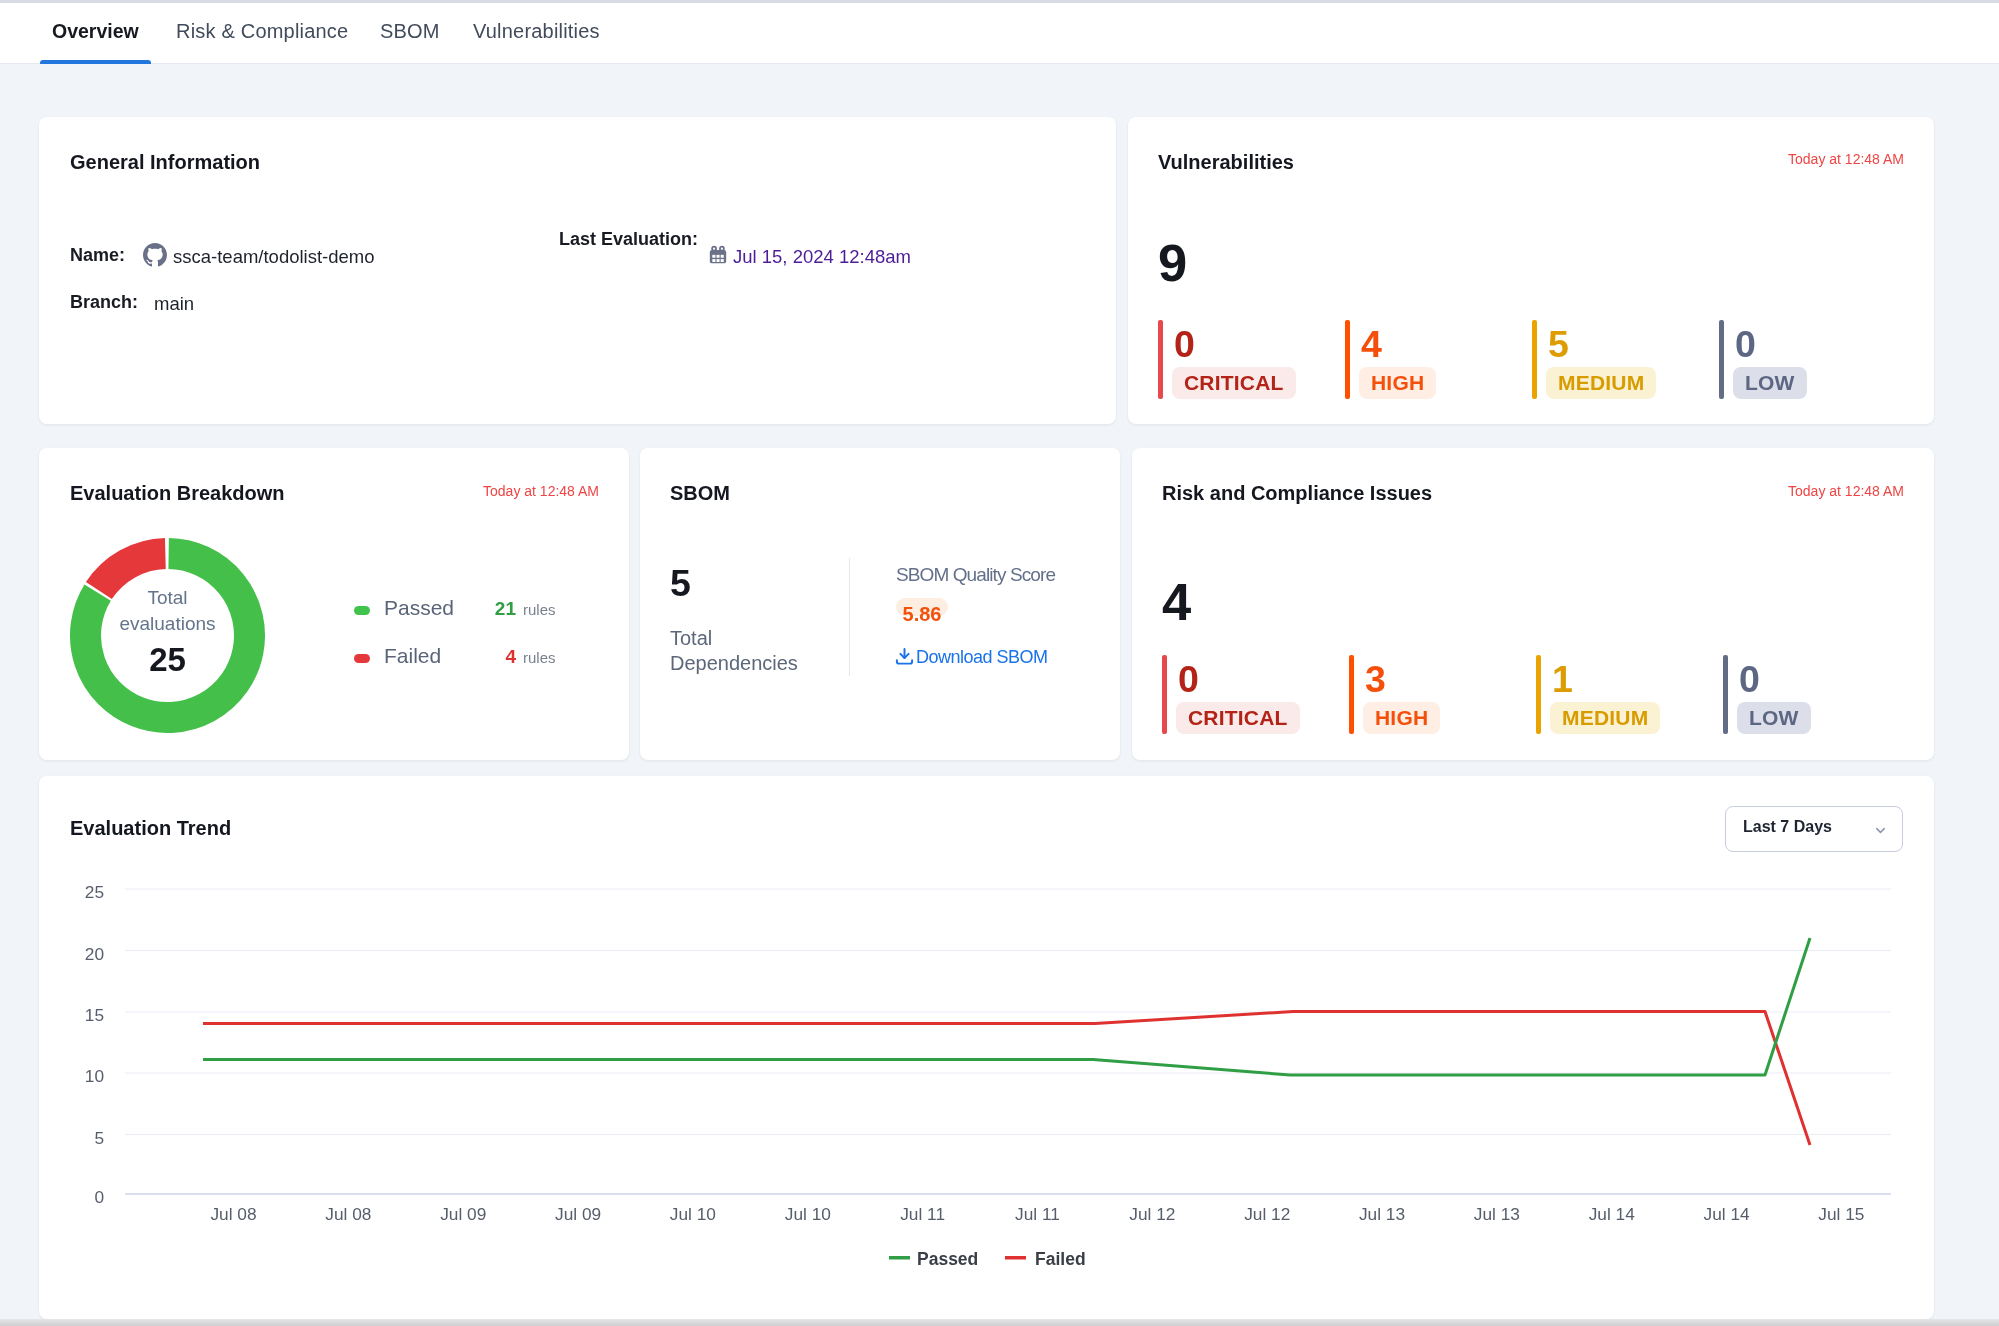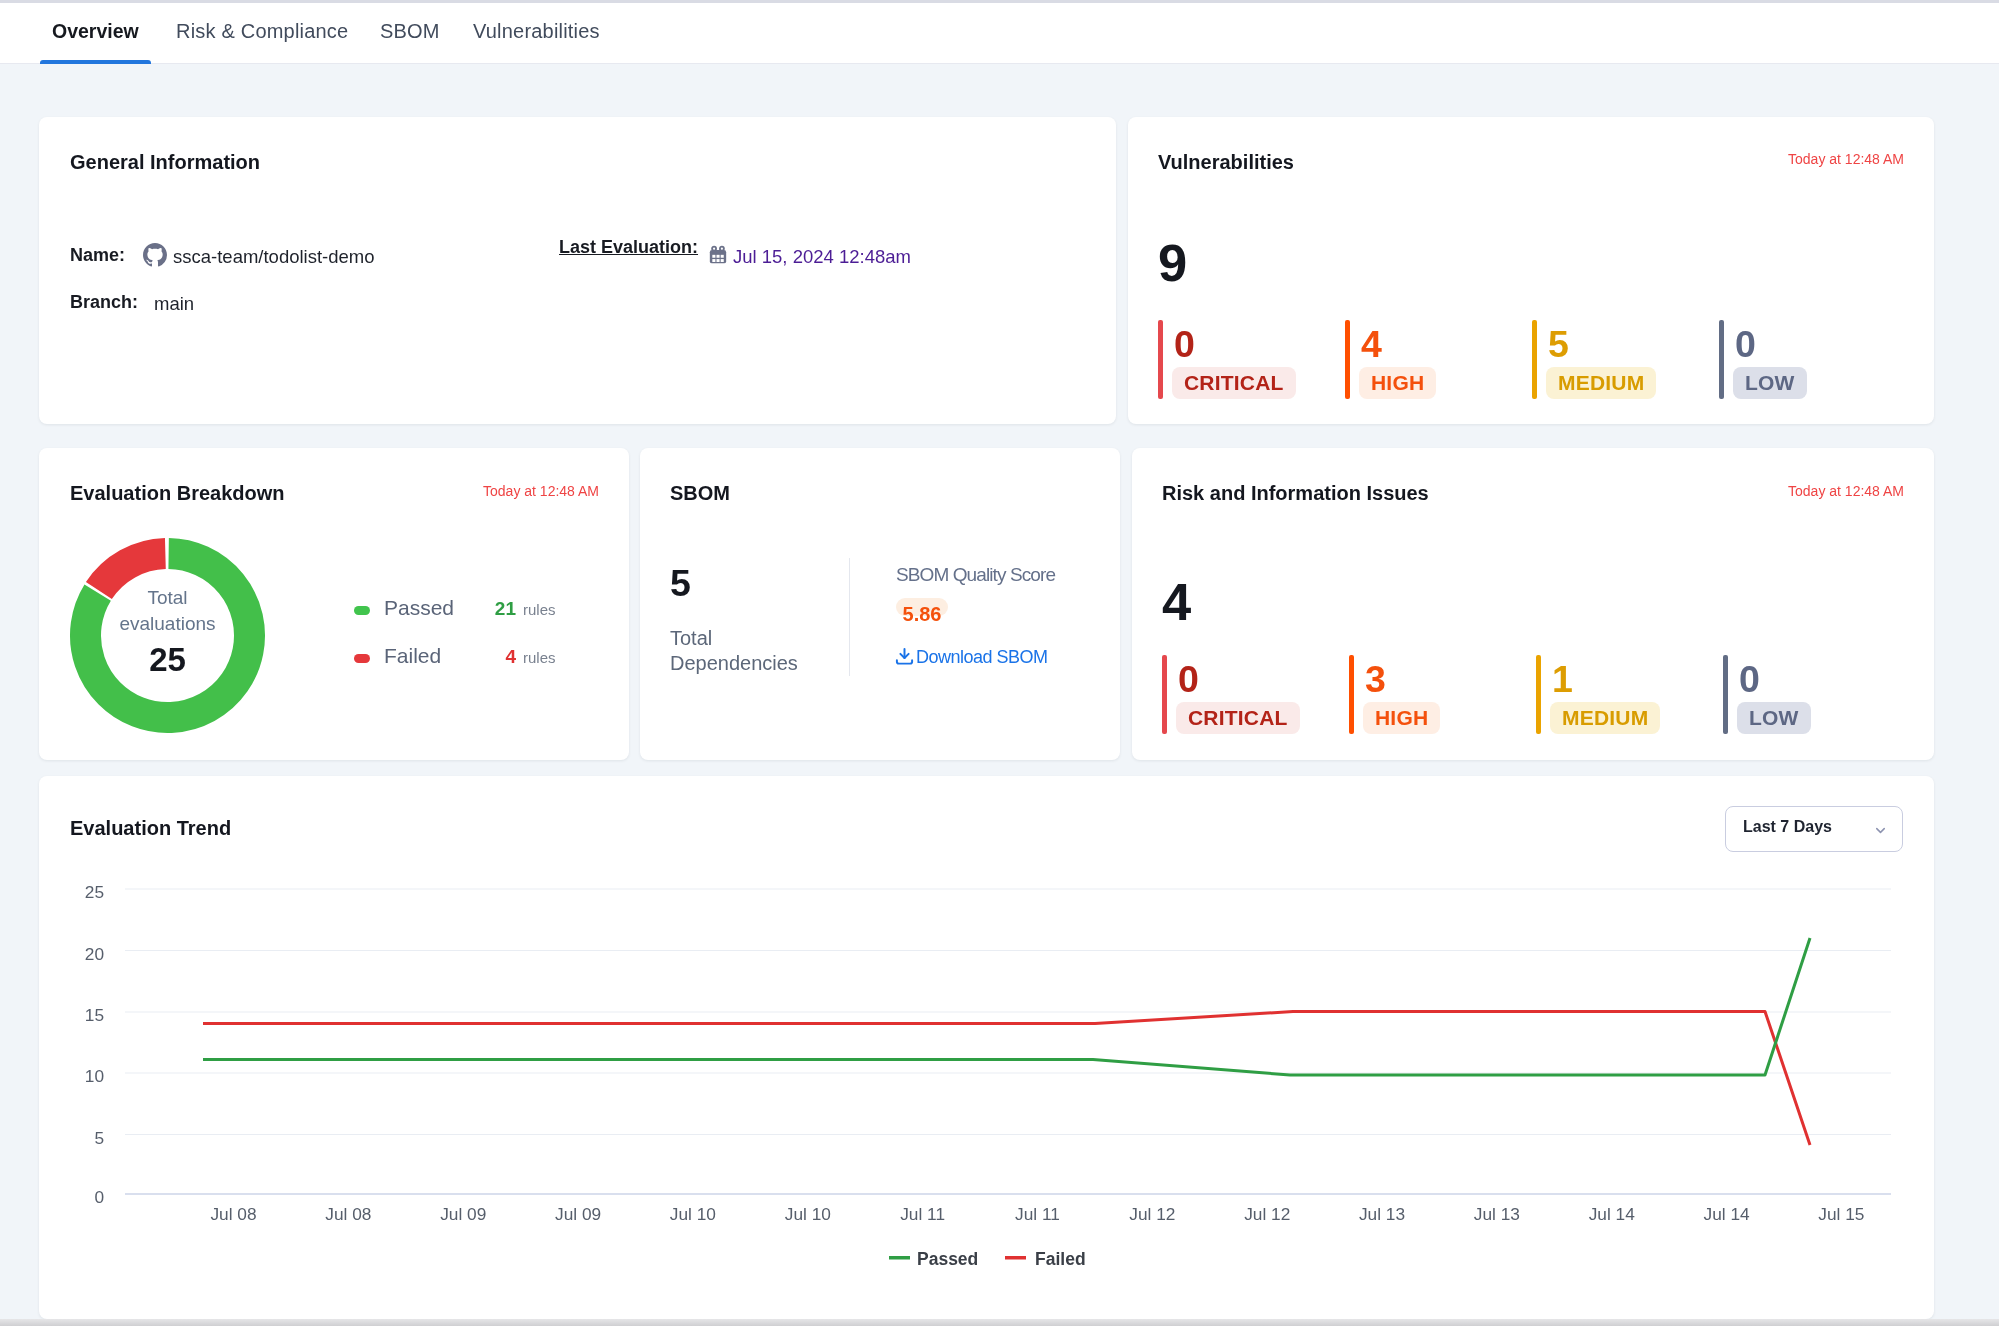--- a/index.html
+++ b/index.html
@@ -35,21 +35,21 @@
 <div class="tab" style="left:380px;">SBOM</div>
 <div class="tab" style="left:473px;">Vulnerabilities</div>
 
 <div class="card" style="left:39px; top:117px; width:1077px; height:307px;padding-left:32px;">
   <div class="ctitle" style="left:31px; top:34px;">General Information</div>
   <div class="lbl" style="position:absolute; left:31px; top:128px;">Name:</div>
   <svg style="position:absolute; left:104px; top:126px;" width="24" height="24" viewBox="0 0 16 16" fill="#6a7088">
       <path d="M8 0C3.58 0 0 3.58 0 8c0 3.54 2.29 6.53 5.47 7.59.4.07.55-.17.55-.38 0-.19-.01-.82-.01-1.49-2.01.37-2.53-.49-2.69-.94-.09-.23-.48-.94-.82-1.13-.28-.15-.68-.52-.01-.53.63-.01 1.08.58 1.23.82.72 1.21 1.87.87 2.33.66.07-.52.28-.87.51-1.07-1.78-.2-3.64-.89-3.64-3.95 0-.87.31-1.59.82-2.15-.08-.2-.36-1.02.08-2.12 0 0 .67-.21 2.2.82.64-.18 1.32-.27 2-.27s1.36.09 2 .27c1.53-1.04 2.2-.82 2.2-.82.44 1.1.16 1.92.08 2.12.51.56.82 1.27.82 2.15 0 3.07-1.87 3.75-3.65 3.95.29.25.54.73.54 1.48 0 1.07-.01 1.93-.01 2.2 0 .21.15.46.55.38A8.01 8.01 0 0 0 16 8c0-4.42-3.58-8-8-8z"></path>
     </svg>
   <div class="val" style="position:absolute; left:134px; top:129px;">ssca-team/todolist-demo</div>
-  <div class="lbl" style="position:absolute; left:520px; top:120px;text-decoration:underline;">Last Evaluation:</div>
+  <div class="lbl" style="position:absolute; left:520px; top:112px;">Last Evaluation:</div>
   <svg style="position:absolute; left:669px; top:128px;" width="20" height="20" viewBox="0 0 24 24">
     <circle cx="7.3" cy="4.4" r="2.4" fill="#fff" stroke="#6b7189" stroke-width="2.2"></circle>
     <circle cx="16.7" cy="4.4" r="2.4" fill="#fff" stroke="#6b7189" stroke-width="2.2"></circle>
     <rect x="2.2" y="6" width="19.6" height="16" rx="2.6" fill="#6b7189"></rect>
     <g fill="#fff">
       <rect x="5.2" y="11.8" width="3.7" height="3.5"></rect>
       <rect x="10.2" y="11.8" width="3.7" height="3.5"></rect>
       <rect x="15.2" y="11.8" width="3.7" height="3.5"></rect>
       <rect x="5.2" y="16.9" width="3.7" height="3.5"></rect>
       <rect x="10.2" y="16.9" width="3.7" height="3.5"></rect>
@@ -117,21 +117,21 @@
   <div style="position:absolute; left:256px; top:150px; width:52px; height:18px; border-radius:16px; background:#fdeee1; text-align:center; line-height:32px; font-size:20px; font-weight:700; color:#f4510c;">5.86</div>
   <svg style="position:absolute; left:255px; top:199px;" width="19" height="19" viewBox="0 0 24 24" fill="none" stroke="#1a73e8" stroke-width="2.5" stroke-linecap="round" stroke-linejoin="round">
       <path d="M21.6 16.6v2.1a2.3 2.3 0 0 1-2.3 2.3H4.7a2.3 2.3 0 0 1-2.3-2.3v-2.1"></path>
       <polyline points="6.8 8.7 12 13.9 17.2 8.7"></polyline>
       <line x1="12" y1="13.9" x2="12" y2="2.4"></line>
     </svg>
   <div style="position:absolute; left:276px; top:199px; font-size:18px; letter-spacing:-0.5px; font-weight:500; color:#1a73e8;">Download SBOM</div>
 </div>
 
 <div class="card" style="left:1132px; top:448px; width:802px; height:312px;">
-  <div class="ctitle" style="left:30px; top:34px;">Risk and Information Issues</div>
+  <div class="ctitle" style="left:30px; top:34px;">Risk and Compliance Issues</div>
   <div class="today" style="right:30px; top:35px;">Today at 12:48 AM</div>
   <div class="bignum" style="left:30px; top:124px;">4</div>
   <div class="stat s-critical" style="left:30px; top:207px;">
       <span class="bar"></span>
       <span class="num">0</span>
       <span class="badge">CRITICAL</span>
     </div>
   <div class="stat s-high" style="left:217px; top:207px;">
       <span class="bar"></span>
       <span class="num">3</span>

